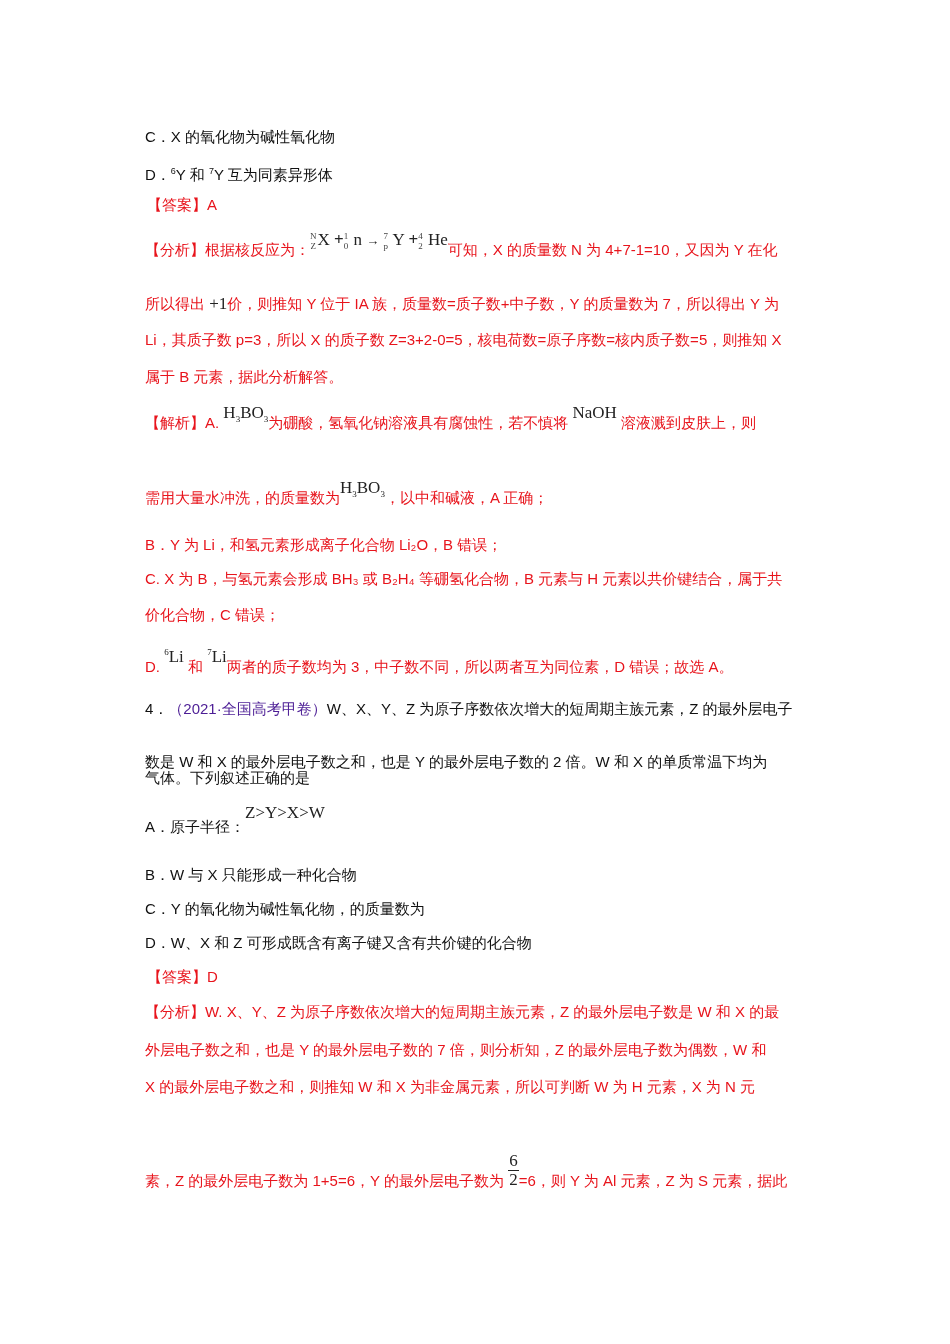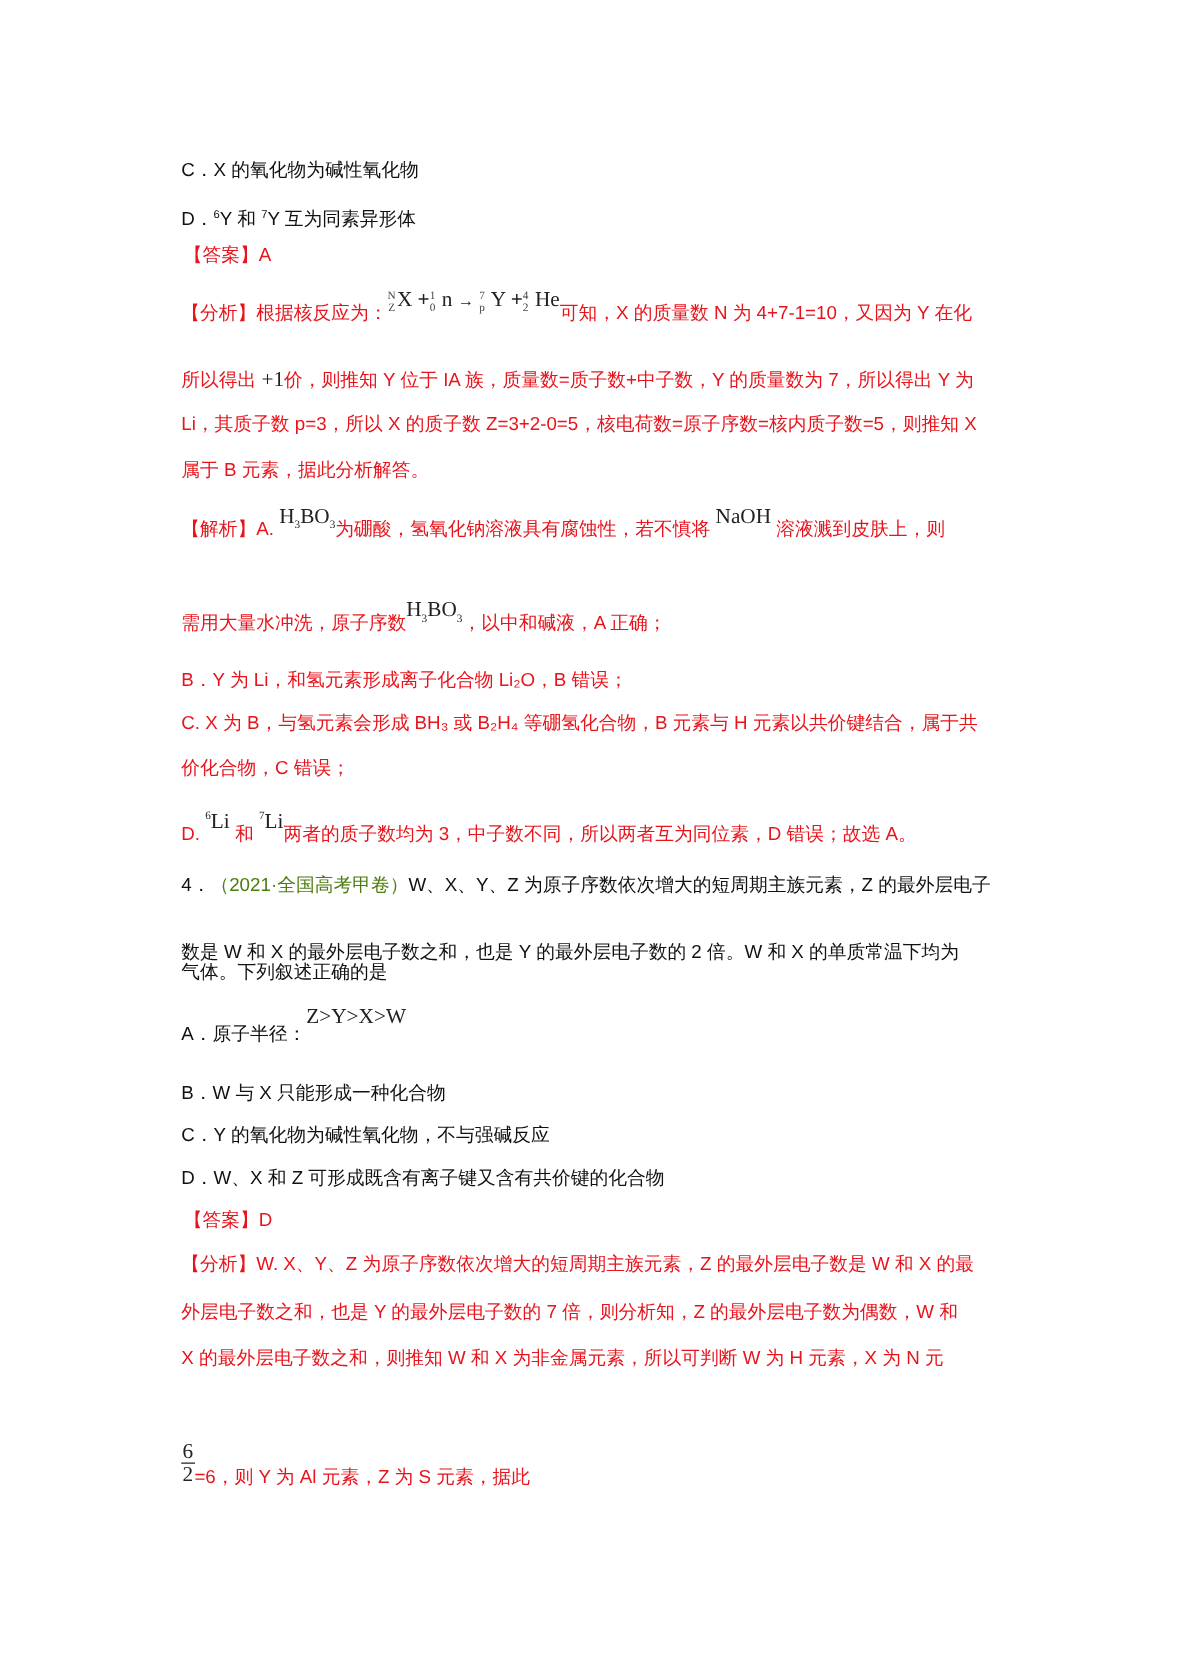--- a/index.html
+++ b/index.html
@@ -1,20 +1,20 @@
 <!DOCTYPE html>
 <html><head>
 <meta charset="utf-8">
 <style>
   html, body { margin: 0; padding: 0; background: #ffffff; }
   body { width: 950px; height: 1344px; position: relative; overflow: hidden;
          font-family: "Liberation Sans", "DejaVu Sans", sans-serif; font-size: 15px; color: #111; }
   .line { position: absolute; left: 145px; white-space: nowrap; line-height: 20px; }
   .red { color: #e8141c; }
-  .blue { color: #4d7c0f; }
+  .blue { color: #4c1d95; }
   .math { font-family: "Liberation Serif", "DejaVu Serif", serif; color: #222; font-size: 17px; position: relative; }
   .it { }
   .up { position: relative; top: -10px; }
   .up2 { position: relative; top: -14px; }
   sup.s, sub.s { font-size: 9px; }
   .stack { display: inline-block; vertical-align: middle; line-height: 10px; font-size: 9px; text-align: center; margin-right: 1px; font-family: "Liberation Serif", serif; color: #444; }
   .frac { display: inline-block; vertical-align: middle; text-align: center; font-family: "Liberation Serif", serif; color: #222; font-size: 17px; line-height: 18px; position: relative; top: -6px; }
   .frac .num { display: block; border-bottom: 1px solid #222; padding: 0 1px; }
   .frac .den { display: block; }
 </style>
@@ -42,21 +42,21 @@
 <div class="line red" style="top:367px"><span>属于 B 元素，据此分析解答。</span></div>
 
 <div class="line red" style="top:413px">
   <span>【解析】</span><span>A.</span>
   <span class="math up"><span>H</span><sub class="s">3</sub><span class="it">BO</span><sub class="s">3</sub></span><span>为硼酸，氢氧化钠溶液具有腐蚀性，若不慎将</span>
   <span class="math it up">NaOH</span>
   <span>溶液溅到皮肤上，则</span>
 </div>
 
 <div class="line red" style="top:488px">
-  <span>需用大量水冲洗，原子序数</span><span class="math up"><span>H</span><sub class="s">3</sub><span class="it">BO</span><sub class="s">3</sub></span><span>，以中和碱液，A 正确；</span>
+  <span>需用大量水冲洗，的质量数为</span><span class="math up"><span>H</span><sub class="s">3</sub><span class="it">BO</span><sub class="s">3</sub></span><span>，以中和碱液，A 正确；</span>
 </div>
 
 <div class="line red" style="top:535px"><span>B．Y 为 Li，和氢元素形成离子化合物 Li₂O，B 错误；</span></div>
 <div class="line red" style="top:569px"><span>C. X 为 B，与氢元素会形成 BH₃ 或 B₂H₄ 等硼氢化合物，B 元素与 H 元素以共价键结合，属于共</span></div>
 <div class="line red" style="top:605px"><span>价化合物，C 错误；</span></div>
 
 <div class="line red" style="top:652px">
   <span>D.</span>
   <span class="math up"><sup class="s">6</sup><span class="it">Li</span></span>
   <span>和</span>
@@ -66,28 +66,29 @@
 <div class="line" style="top:699px">
   <span>4．</span><span class="blue">（2021·全国高考甲卷）</span><span>W、X、Y、Z 为原子序数依次增大的短周期主族元素，Z 的最外层电子</span>
 </div>
 <div class="line" style="top:752px"><span>数是 W 和 X 的最外层电子数之和，也是 Y 的最外层电子数的 2 倍。W 和 X 的单质常温下均为</span></div>
 <div class="line" style="top:768px"><span>气体。下列叙述正确的是</span></div>
 
 <div class="line" style="top:817px">
   <span>A．原子半径：</span><span class="math up2">Z&gt;Y&gt;X&gt;W</span>
 </div>
 <div class="line" style="top:865px"><span>B．W 与 X 只能形成一种化合物</span></div>
-<div class="line" style="top:899px"><span>C．Y 的氧化物为碱性氧化物，不与强碱反应</span></div>
+<div class="line" style="top:899px"><span>C．Y 的氧化物为碱性氧化物，的质量数为</span></div>
 <div class="line" style="top:933px"><span>D．W、X 和 Z 可形成既含有离子键又含有共价键的化合物</span></div>
 
 <div class="line red" style="top:967px; left:147px">
   <span>【答案】</span><span>D</span>
 </div>
 
 <div class="line red" style="top:1002px">
   <span>【分析】</span><span>W. X、Y、Z 为原子序数依次增大的短周期主族元素，Z 的最外层电子数是 W 和 X 的最</span>
 </div>
 <div class="line red" style="top:1040px"><span>外层电子数之和，也是 Y 的最外层电子数的 7 倍，则分析知，Z 的最外层电子数为偶数，W 和</span></div>
 <div class="line red" style="top:1077px"><span>X 的最外层电子数之和，则推知 W 和 X 为非金属元素，所以可判断 W 为 H 元素，X 为 N 元</span></div>
 
 <div class="line red" style="top:1164px">
+  <span>素，Z 的最外层电子数为 1+5=6，Y 的最外层电子数为</span>
   <span class="frac" style="top:-12px"><span class="num">6</span><span class="den">2</span></span><span>=6，则 Y 为 Al 元素，Z 为 S 元素，据此</span>
 </div>
 
 </body></html>

